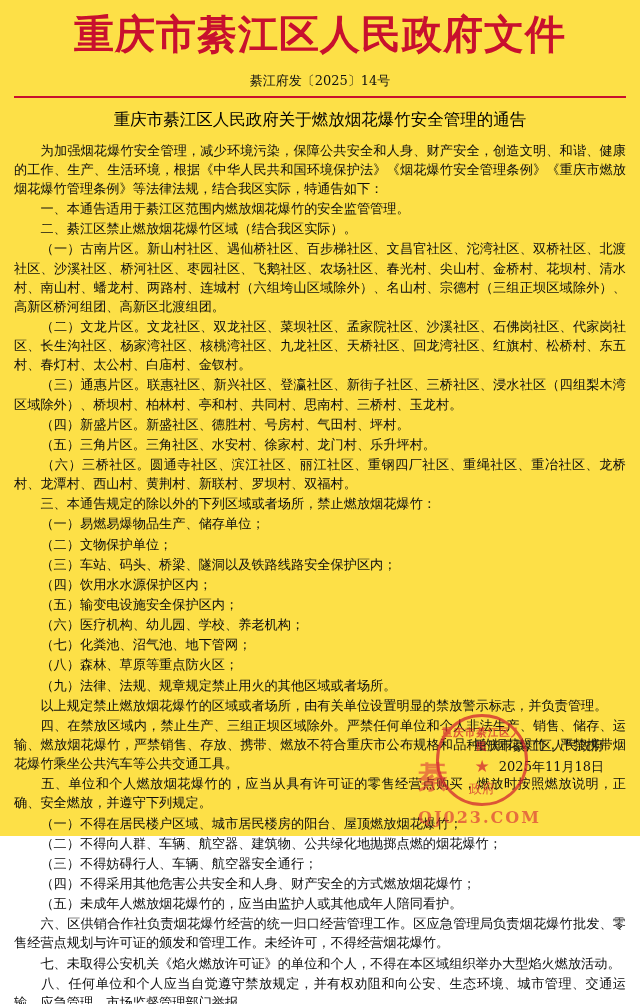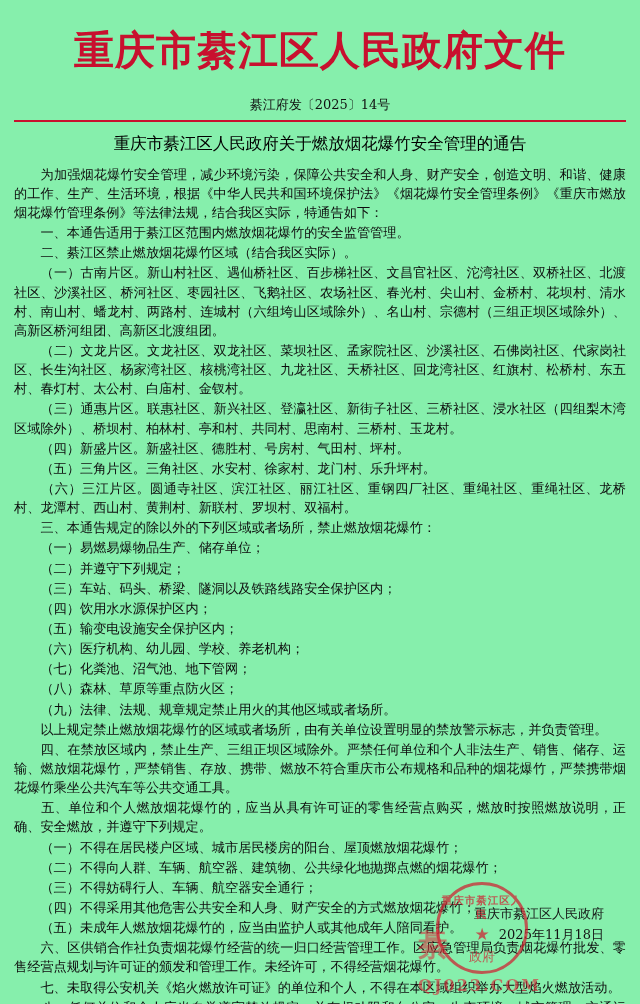--- a/index.html
+++ b/index.html
@@ -10,43 +10,43 @@
   body {
     width: 640px;
     height: 1004px;
     font-family: "DejaVu Sans", "Liberation Sans", sans-serif;
     color: #111111;
     position: relative;
     overflow: hidden;
   }
   .page {
     width: 640px;
-    height: 1004px;
+    height: 836px;
     box-sizing: border-box;
-    padding: 16px 14px 0 14px;
+    padding: 0 14px 0 14px;
     position: relative;
-    background: #86efac;
+    background: #fde047;
   }
   .masthead {
     text-align: center;
     padding-top: 12px;
   }
   .masthead-title {
     color: #c8102e;
     font-family: "DejaVu Serif", "Liberation Serif", serif;
     font-weight: bold;
     font-size: 40px;
     letter-spacing: 1px;
     line-height: 1.1;
     white-space: nowrap;
   }
   .docnum {
     text-align: center;
     font-size: 13px;
-    margin-top: 24px;
+    margin-top: 16px;
     margin-bottom: 6px;
     color: #111;
     font-family: "DejaVu Serif", "Liberation Serif", serif;
   }
   .red-rule {
     border: none;
     border-top: 2px solid #c8102e;
     margin: 4px 0 10px 0;
   }
   .doc-title {
@@ -149,24 +149,24 @@
 
   <div class="body-text">
     <p>　　为加强烟花爆竹安全管理，减少环境污染，保障公共安全和人身、财产安全，创造文明、和谐、健康的工作、生产、生活环境，根据《中华人民共和国环境保护法》《烟花爆竹安全管理条例》《重庆市燃放烟花爆竹管理条例》等法律法规，结合我区实际，特通告如下：</p>
     <p>　　一、本通告适用于綦江区范围内燃放烟花爆竹的安全监管管理。</p>
     <p>　　二、綦江区禁止燃放烟花爆竹区域（结合我区实际）。</p>
     <p>　　（一）古南片区。新山村社区、遇仙桥社区、百步梯社区、文昌官社区、沱湾社区、双桥社区、北渡社区、沙溪社区、桥河社区、枣园社区、飞鹅社区、农场社区、春光村、尖山村、金桥村、花坝村、清水村、南山村、蟠龙村、两路村、连城村（六组垮山区域除外）、名山村、宗德村（三组正坝区域除外）、高新区桥河组团、高新区北渡组团。</p>
     <p>　　（二）文龙片区。文龙社区、双龙社区、菜坝社区、孟家院社区、沙溪社区、石佛岗社区、代家岗社区、长生沟社区、杨家湾社区、核桃湾社区、九龙社区、天桥社区、回龙湾社区、红旗村、松桥村、东五村、春灯村、太公村、白庙村、金钗村。</p>
     <p>　　（三）通惠片区。联惠社区、新兴社区、登瀛社区、新街子社区、三桥社区、浸水社区（四组梨木湾区域除外）、桥坝村、柏林村、亭和村、共同村、思南村、三桥村、玉龙村。</p>
     <p>　　（四）新盛片区。新盛社区、德胜村、号房村、气田村、坪村。</p>
     <p>　　（五）三角片区。三角社区、水安村、徐家村、龙门村、乐升坪村。</p>
-    <p>　　（六）三江片区。圆通寺社区、滨江社区、丽江社区、重钢四厂社区、重绳社区、重绳社区、龙桥村、龙潭村、西山村、黄荆村、新联村、罗坝村、双福村。</p>
+    <p>　　（六）三桥社区。圆通寺社区、滨江社区、丽江社区、重钢四厂社区、重绳社区、重冶社区、龙桥村、龙潭村、西山村、黄荆村、新联村、罗坝村、双福村。</p>
     <p>　　三、本通告规定的除以外的下列区域或者场所，禁止燃放烟花爆竹：</p>
     <p>　　（一）易燃易爆物品生产、储存单位；</p>
-    <p>　　（二）并遵守下列规定；</p>
+    <p>　　（二）文物保护单位；</p>
     <p>　　（三）车站、码头、桥梁、隧洞以及铁路线路安全保护区内；</p>
     <p>　　（四）饮用水水源保护区内；</p>
     <p>　　（五）输变电设施安全保护区内；</p>
     <p>　　（六）医疗机构、幼儿园、学校、养老机构；</p>
     <p>　　（七）化粪池、沼气池、地下管网；</p>
     <p>　　（八）森林、草原等重点防火区；</p>
     <p>　　（九）法律、法规、规章规定禁止用火的其他区域或者场所。</p>
     <p>　　以上规定禁止燃放烟花爆竹的区域或者场所，由有关单位设置明显的禁放警示标志，并负责管理。</p>
     <p>　　四、在禁放区域内，禁止生产、三组正坝区域除外。严禁任何单位和个人非法生产、销售、储存、运输、燃放烟花爆竹，严禁销售、存放、携带、燃放不符合重庆市公布规格和品种的烟花爆竹，严禁携带烟花爆竹乘坐公共汽车等公共交通工具。</p>
     <p>　　五、单位和个人燃放烟花爆竹的，应当从具有许可证的零售经营点购买，燃放时按照燃放说明，正确、安全燃放，并遵守下列规定。</p>

